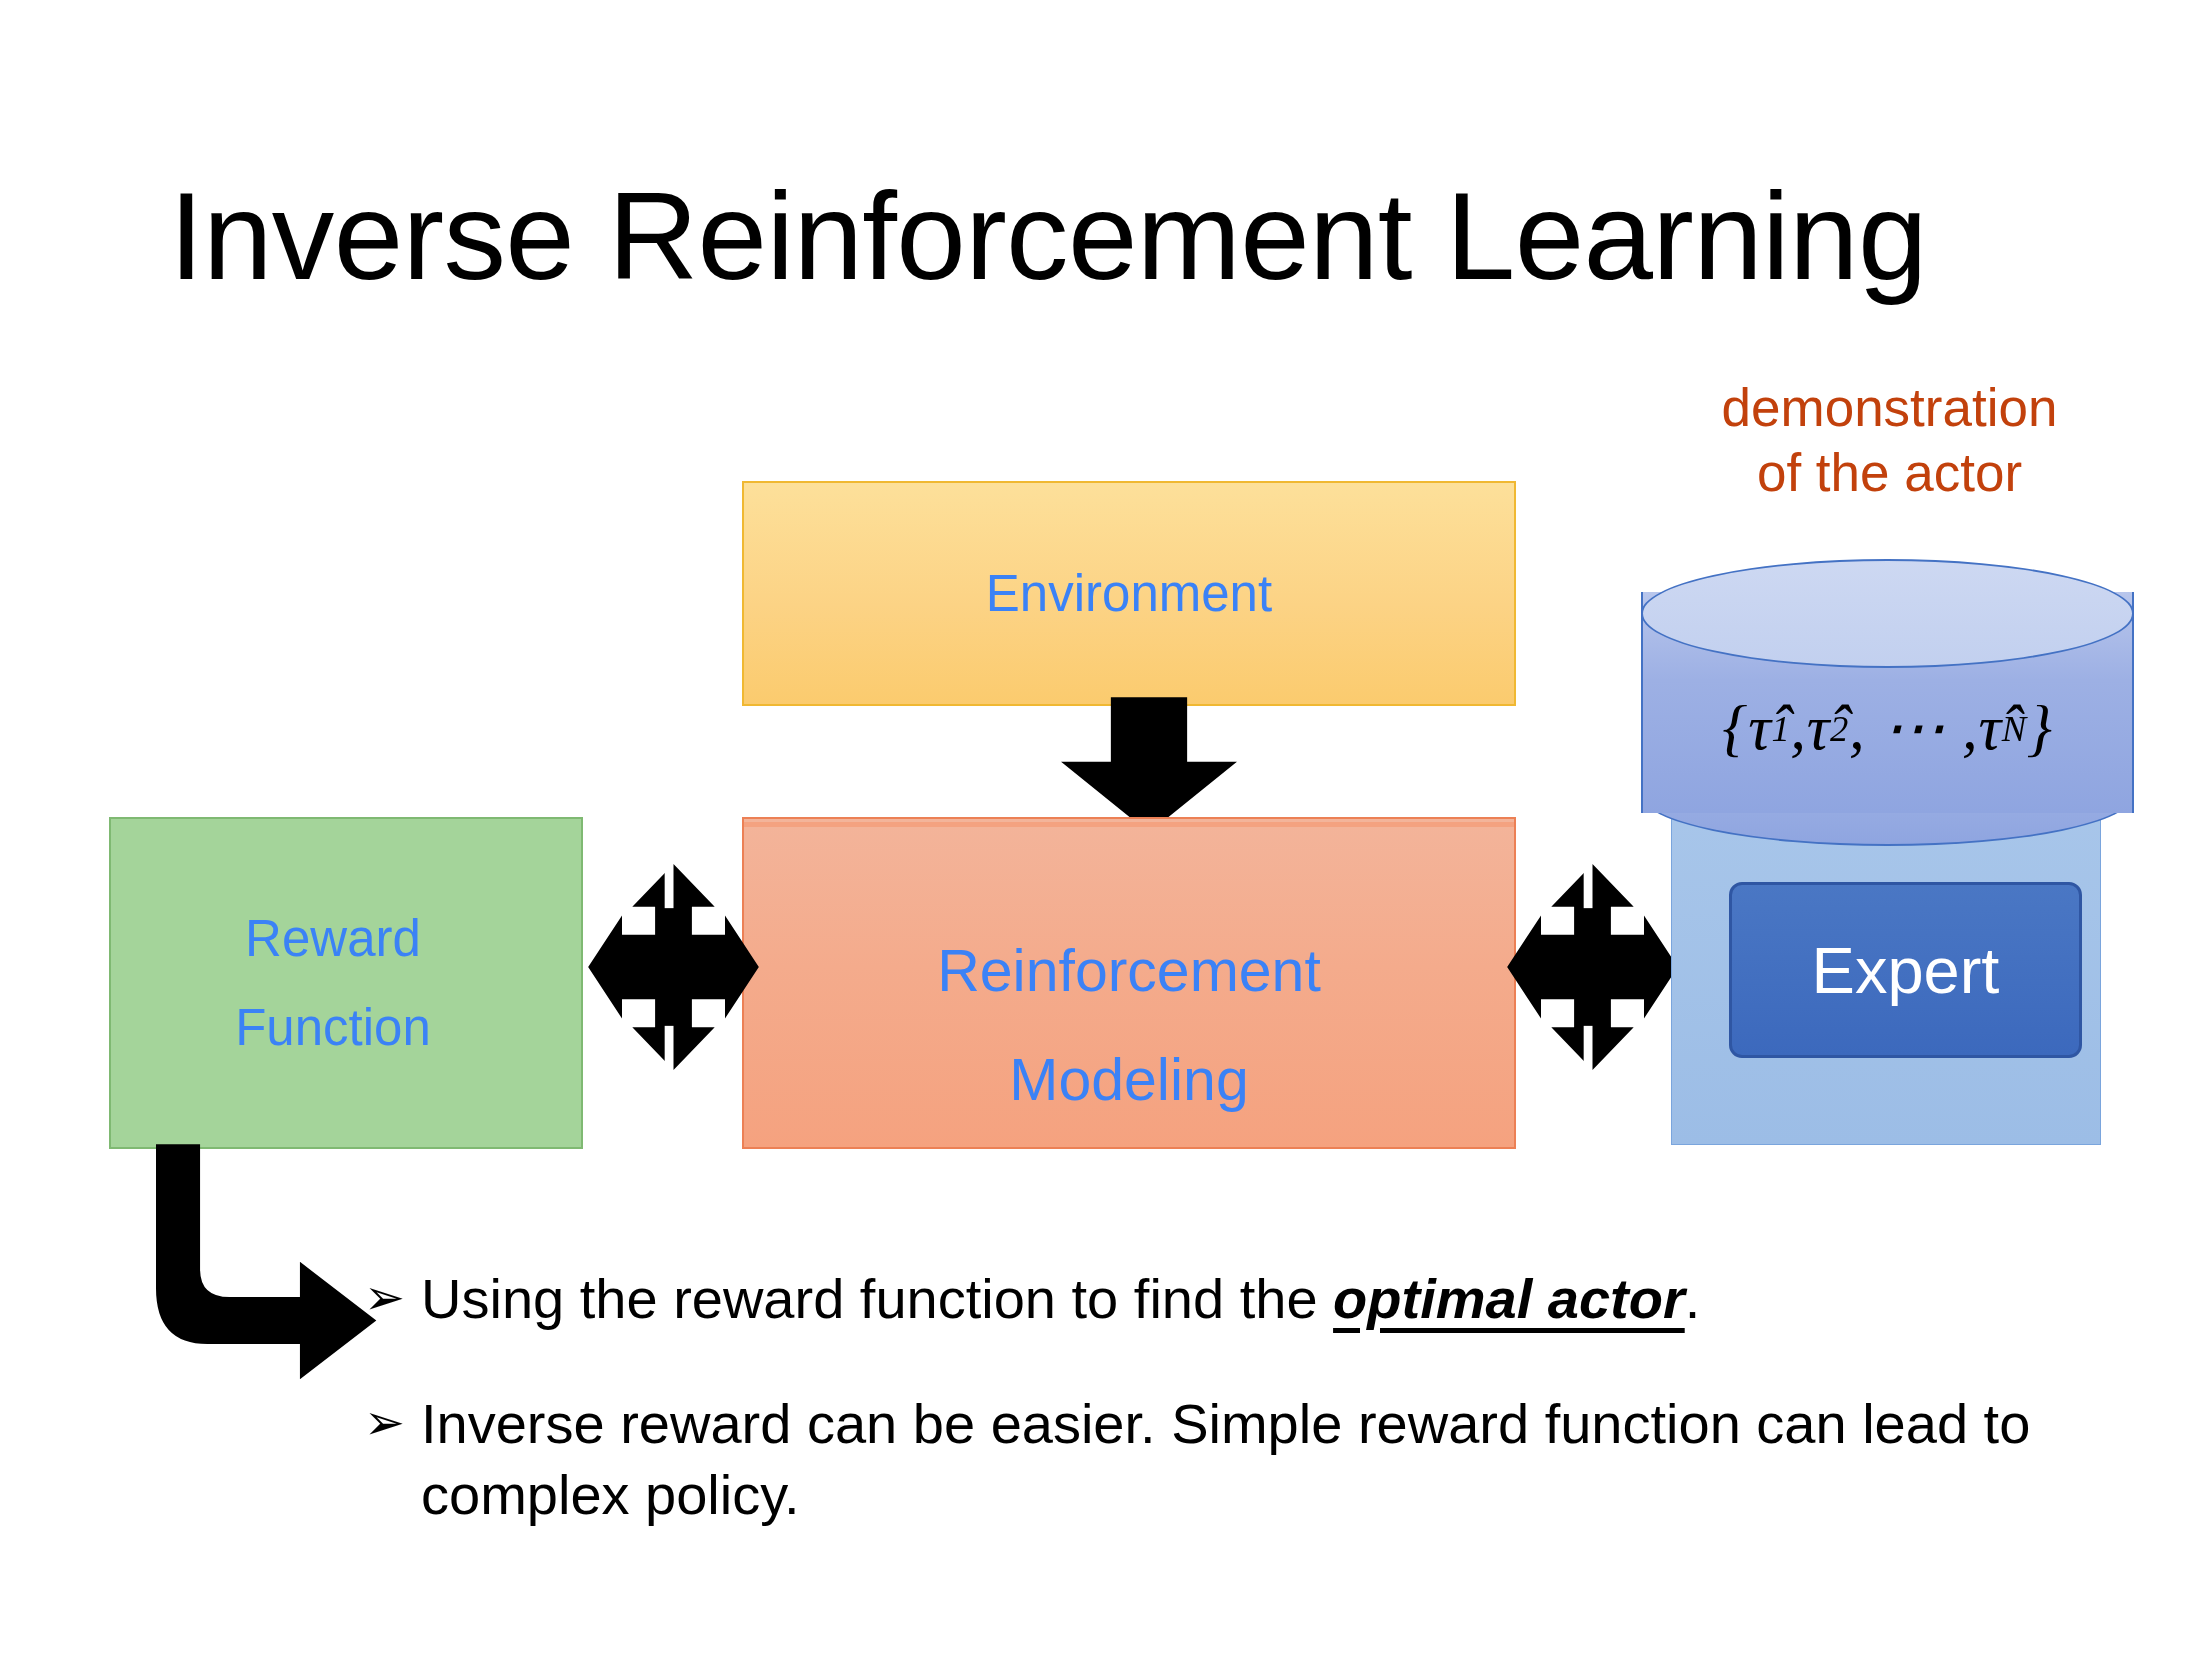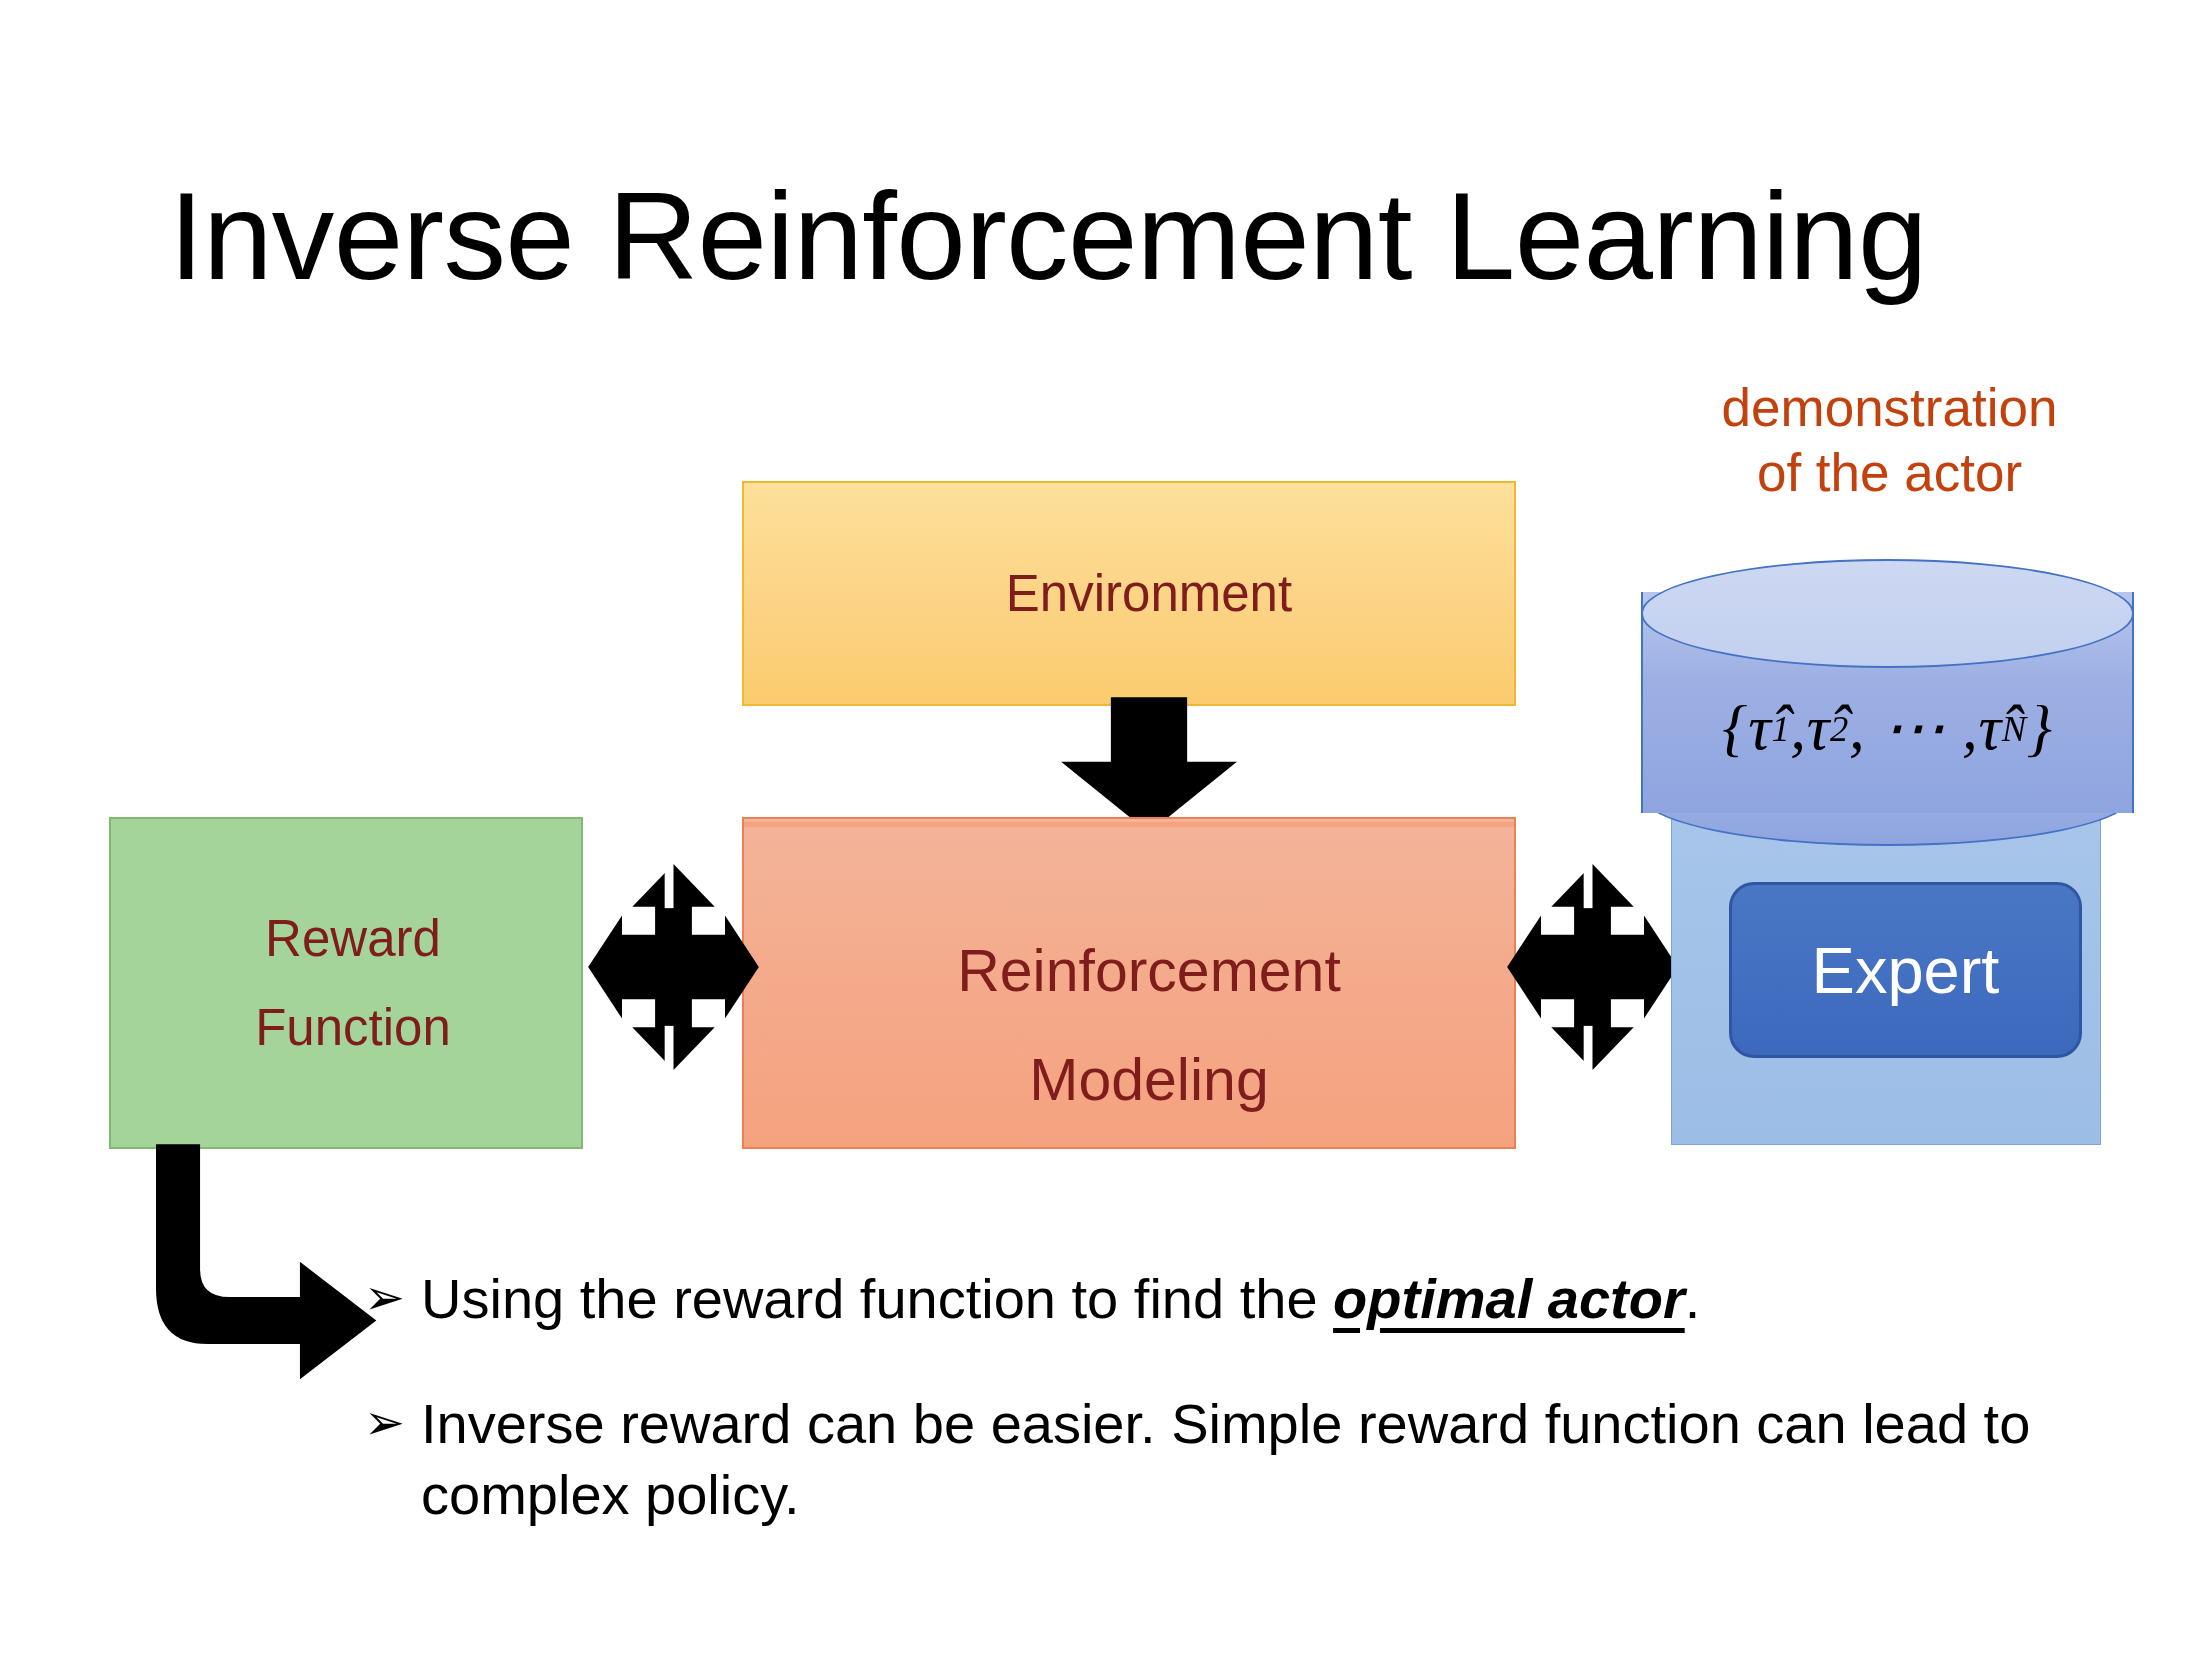--- a/index.html
+++ b/index.html
@@ -14,22 +14,22 @@
   #page-title{
     position:absolute;left:169px;top:173px;width:1867px;
     font-size:125px;line-height:1.0;color:#000;
     font-family:"Liberation Sans", sans-serif;
     font-weight:400;letter-spacing:-0.7px;white-space:nowrap;
   }
 
   
   .boxlabel{
     position:absolute;display:flex;align-items:center;justify-content:center;
-    text-align:center;color:#7f1d1d;font-size:51px;line-height:1.55;
-    font-family:"Liberation Sans", sans-serif;font-weight:400;margin-left:20px;
+    text-align:center;color:#3b82f6;font-size:51px;line-height:1.55;
+    font-family:"Liberation Sans", sans-serif;font-weight:400;
   }
 
   
   #environment-box{
     position:absolute;left:742px;top:481px;width:774px;height:225px;
     background:linear-gradient(180deg,#fde09a 0%,#fcd385 55%,#fbcb6e 100%);
     border:2.2px solid #f0b832;box-sizing:border-box;
   }
   #environment-label{left:742px;top:481px;width:774px;height:225px;}
 
@@ -56,21 +56,21 @@
 
   
   #expert-panel{
     position:absolute;left:1671px;top:794px;width:430px;height:351px;
     background:linear-gradient(180deg,#a8c6ea 0%,#9cbde6 100%);
     border:1.5px solid #7aa5dd;box-sizing:border-box;
   }
   #expert-box{
     position:absolute;left:1729px;top:882px;width:353px;height:176px;
     background:linear-gradient(180deg,#4a77c4 0%,#3c69bd 100%);
-    border:3.7px solid #2f56a3;border-radius:25px;box-sizing:border-box;
+    border:3.7px solid #2f56a3;border-radius:13px;box-sizing:border-box;
     display:flex;align-items:center;justify-content:center;
     color:#ffffff;font-size:65px;font-family:"Liberation Sans", sans-serif;
   }
 
   
   #cylinder{
     position:absolute;left:1641px;top:559px;width:493px;height:287px;
   }
   #cylinder-body{
     position:absolute;left:0;top:33px;width:493px;height:221px;

